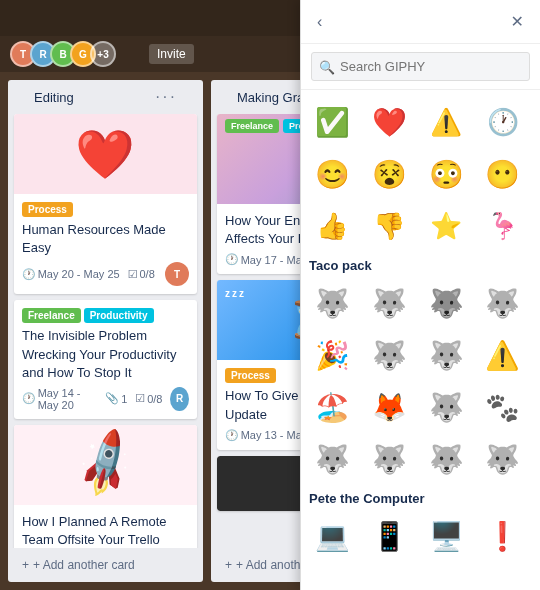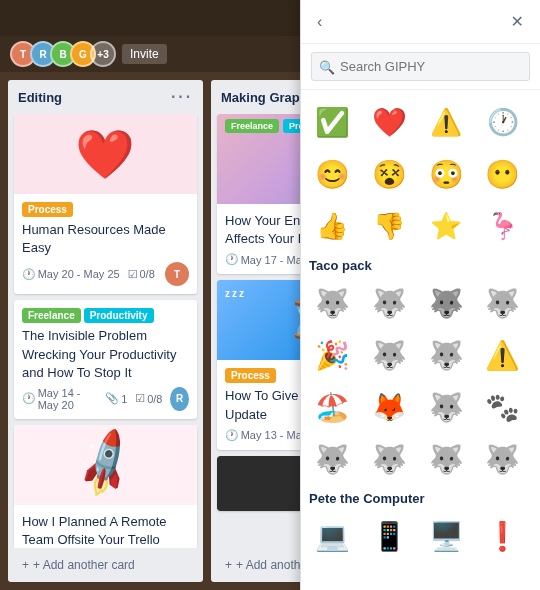--- a/index.html
+++ b/index.html
@@ -61,21 +61,21 @@
       color: white; font-weight: bold;
     }
     .avatar-sm:first-child { margin-left: 0; }
     .avatar-count {
       background: rgba(255,255,255,0.3);
       color: white; font-size: 10px;
     }
     .invite-btn {
       background: rgba(255,255,255,0.2);
       color: white; border: none; border-radius: 3px;
-      padding: 3px 8px; font-size: 12px; cursor: pointer;
+      padding: 3px 8px; font-size: 12px; cursor: pointer; margin-left: 27px;
     }
     .power-up-btn, .automation-btn {
       background: rgba(255,255,255,0.15);
       color: white; border: none; border-radius: 3px;
       padding: 3px 8px; font-size: 11px; cursor: pointer;
       display: flex; align-items: center; gap: 4px;
     }
 
     
     .columns-area {
@@ -91,23 +91,23 @@
       background: #ebecf0;
       border-radius: 3px;
       width: 195px;
       min-width: 195px;
       max-height: 100%;
       display: flex;
       flex-direction: column;
       overflow: hidden;
     }
     .column-header {
-      padding: 8px 10px;
+      padding: 8px 26px;
       font-size: 13px;
-      font-weight: 700;
+      font-weight: 400;
       color: #172b4d;
       display: flex; align-items: center; justify-content: space-between; text-align: right;
     }
     .column-menu { color: #6b778c; cursor: pointer; font-size: 16px; letter-spacing: 2px; }
     .column-cards {
       padding: 0 6px 6px;
       overflow-y: auto;
       flex: 1;
       display: flex;
       flex-direction: column;

